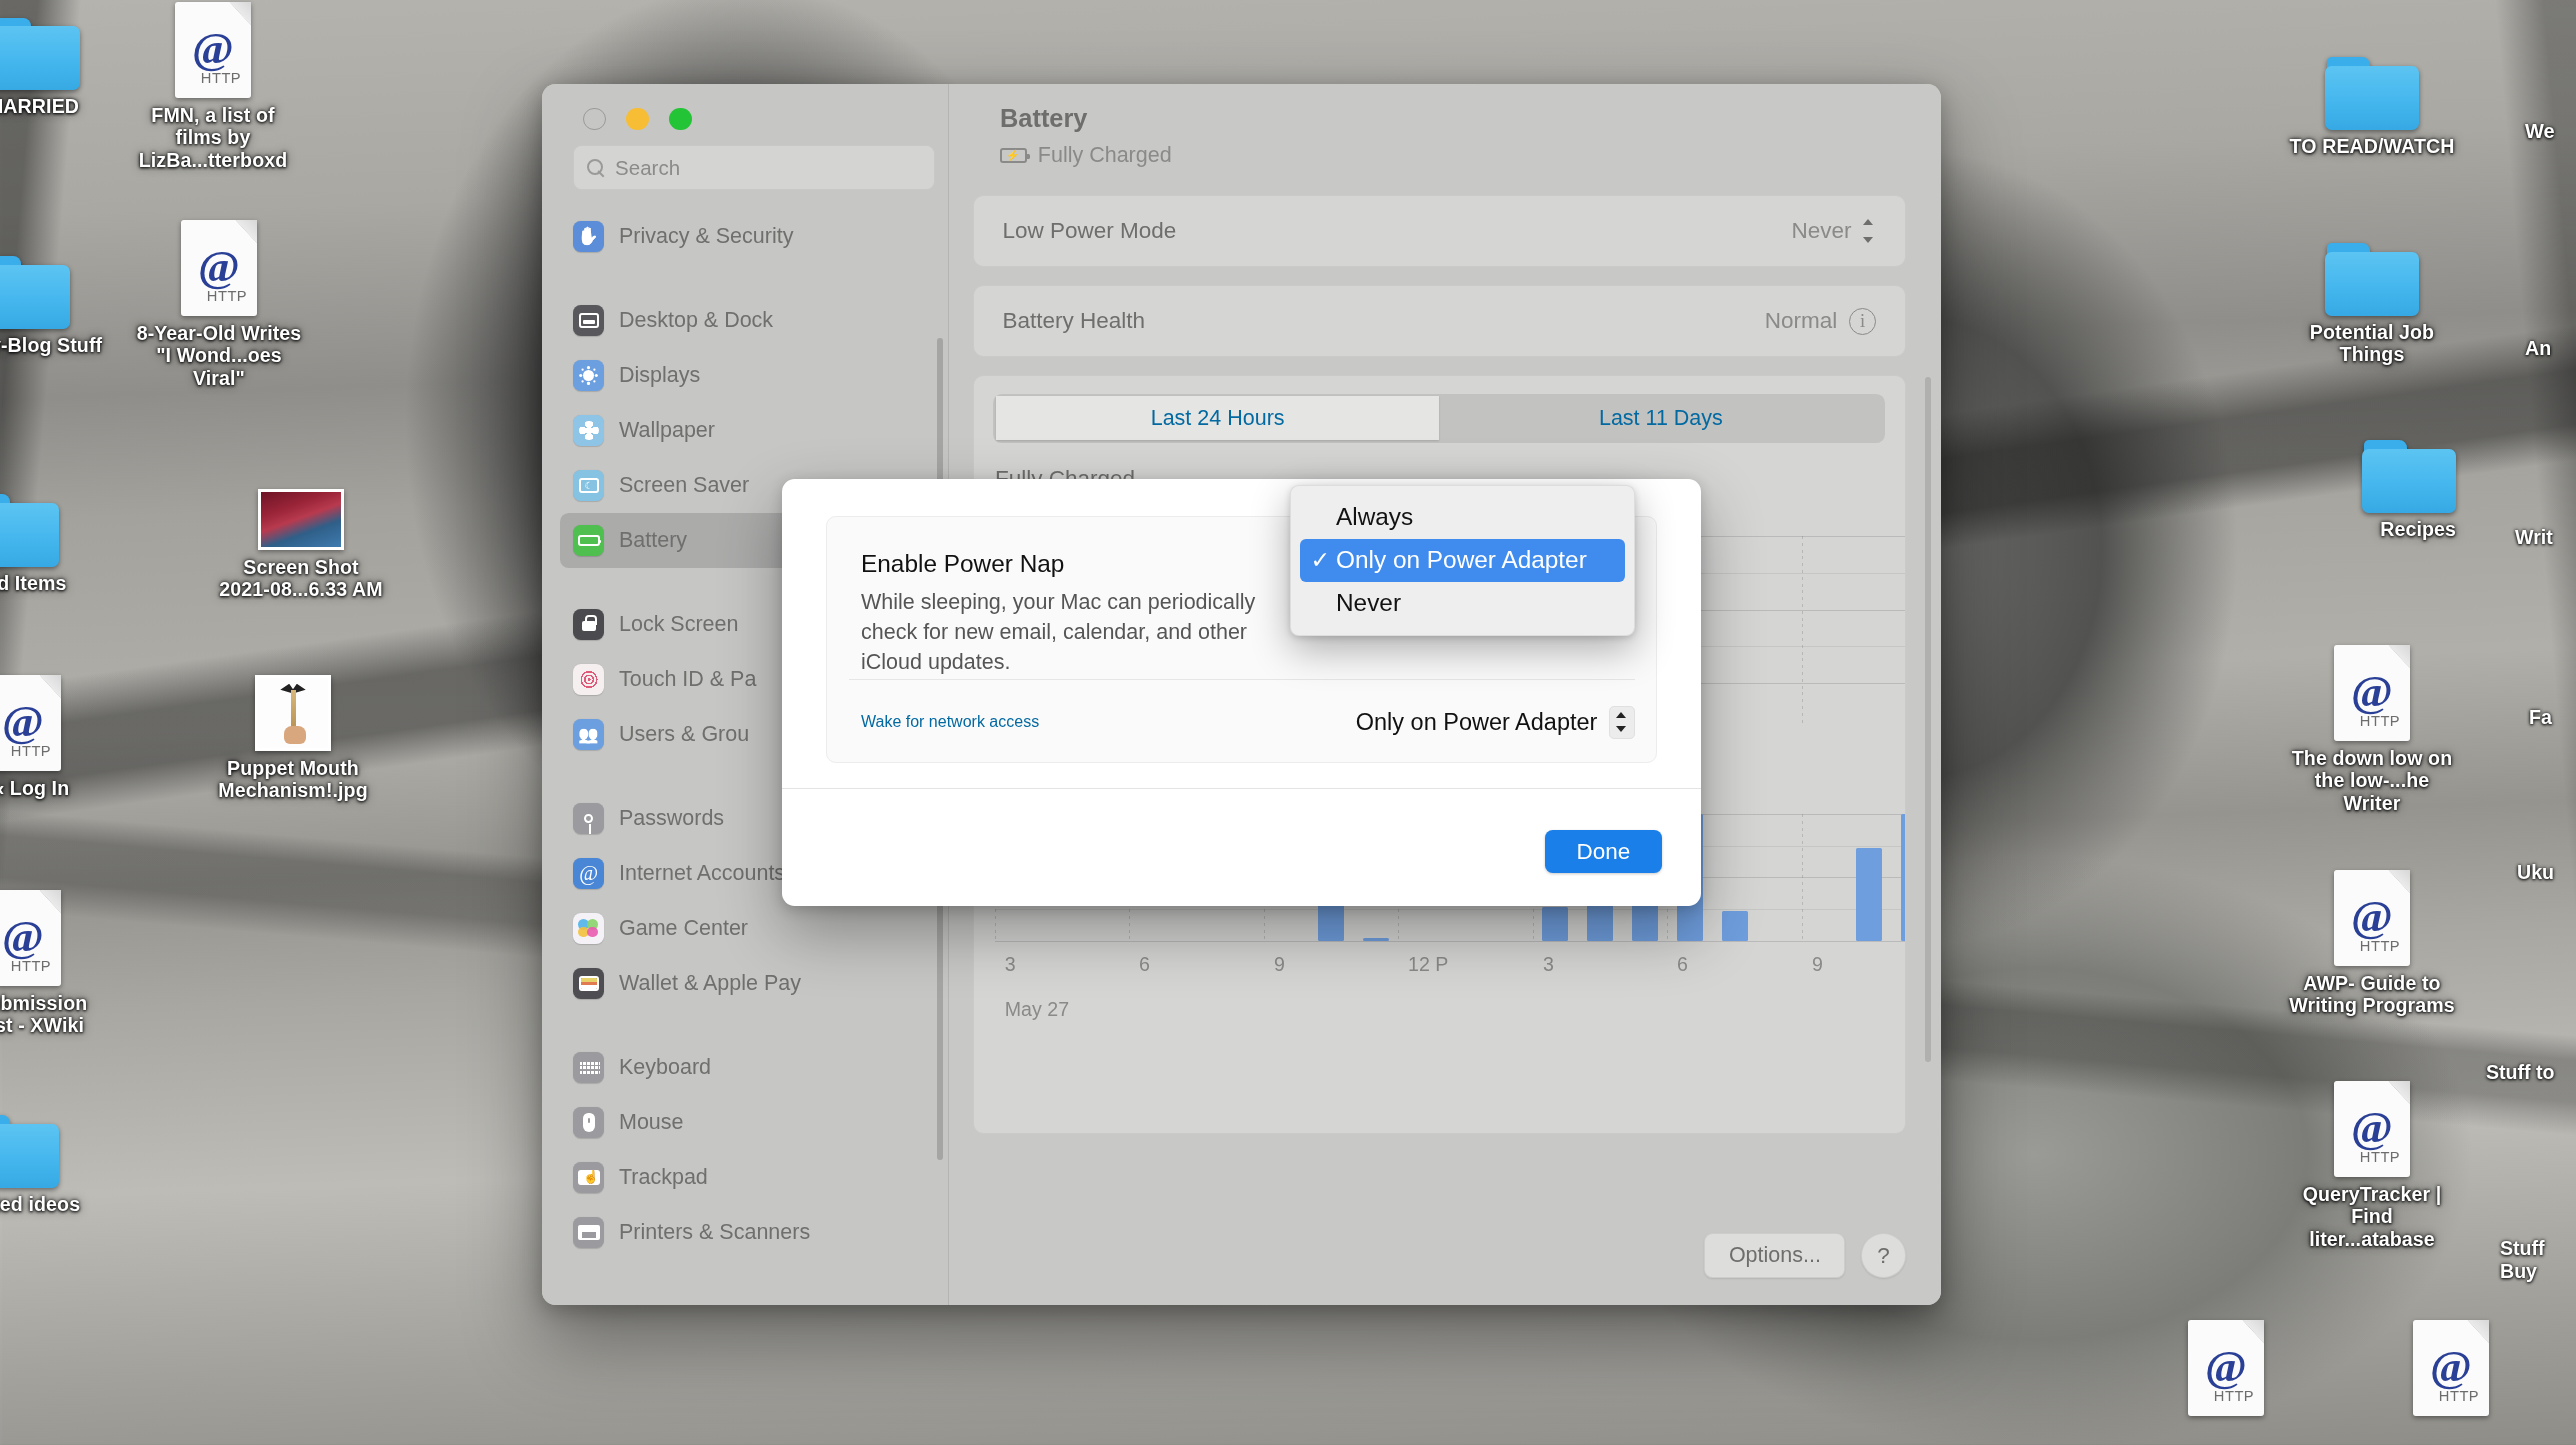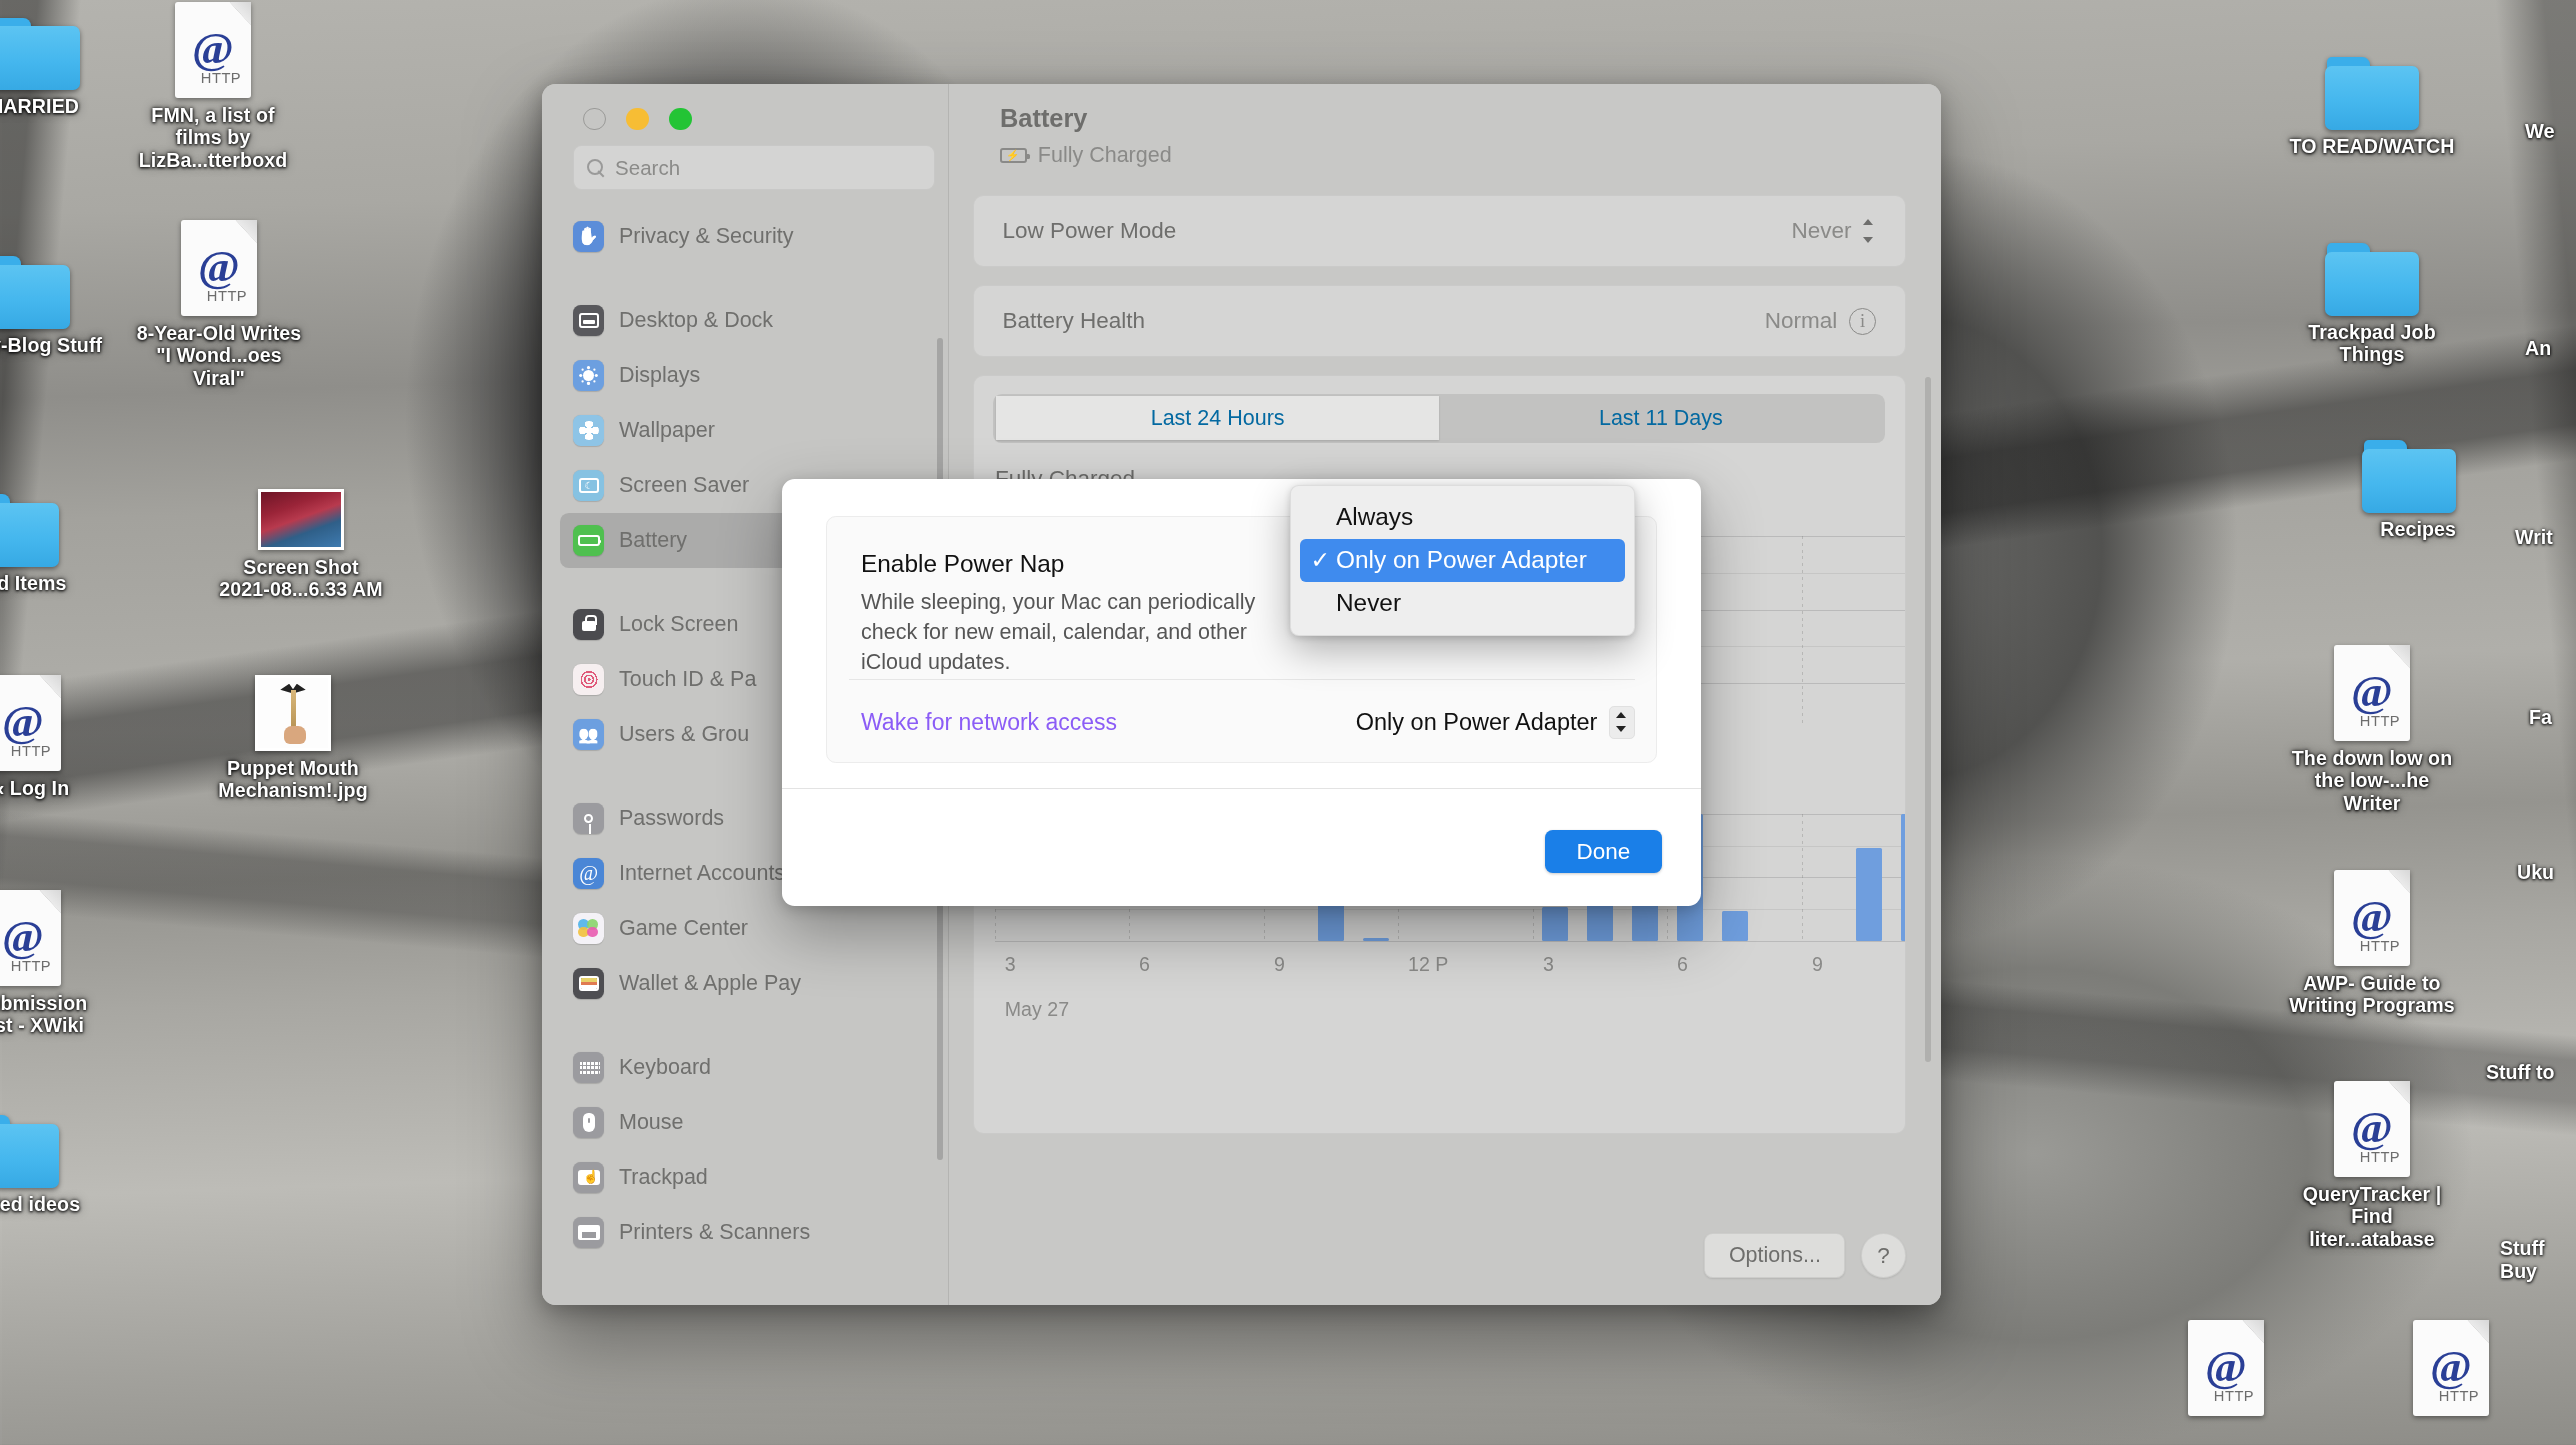--- a/index.html
+++ b/index.html
@@ -286,21 +286,21 @@
   .sheet-card {
     position: absolute; left: 44px; top: 37px; right: 44px; height: 247px;
     background: #fafafa; border: 1px solid #ececec; border-radius: 9.8px;
   }
   .sheet-top { padding: 33px 34px 0; }
   .sheet-h { font-size: 24.4px; color: #111; margin-bottom: 8.8px; }
   .sheet-p { font-size: 21.5px; color: #555; line-height: 30px; max-width: 440px; }
   .sheet-div { position: absolute; left: 21.5px; right: 21.5px; top: 162px; height: 1px; background: #e6e6e6; }
   .sheet-row { position: absolute; left: 0; right: 0; top: 163px; height: 84px;
                display: flex; align-items: center; justify-content: space-between; padding: 0 21.5px 0 34px; }
-  .sheet-row .lbl { font-size: 23px; color: #8b5cf6; text-align: right; }
+  .sheet-row .lbl { font-size: 16px; color: #0369a1; text-align: right; }
   .sheet-row .sel { display: flex; align-items: center; gap: 11.7px; font-size: 23.5px; color: #111; }
   .sel-stepper { width: 25.4px; height: 33px; border-radius: 4.9px; background: #ececec;
                  position: relative; border: 1px solid #e0e0e0; }
   .sel-stepper::before, .sel-stepper::after {
     content:""; position:absolute; left:50%; margin-left:-5.9px; width:0; height:0;
     border-left:5.9px solid transparent; border-right:5.9px solid transparent;
   }
   .sel-stepper::before { top:5.9px; border-bottom:6.8px solid #222; }
   .sel-stepper::after { bottom:5.9px; border-top:6.8px solid #222; }
   .sheet-foot-div { position: absolute; left: 0; right: 0; top: 309px; height: 1px; background: #e3e3e3; }
@@ -437,21 +437,21 @@
       </div>
       <div class="label">TO READ/WATCH</div>
     </div>
     <div class="desk-icon" style="left: 2288px; top: 243px;">
       <div class="glyph">
         <div class="folder">
           <div class="tab"></div>
           <div class="body"></div>
         </div>
       </div>
-      <div class="label">Trackpad Job Things</div>
+      <div class="label">Potential Job Things</div>
     </div>
     <div class="desk-icon" style="left: 2288px; top: 440px; align-items: flex-end;">
       <div class="glyph">
         <div class="folder">
           <div class="tab"></div>
           <div class="body"></div>
         </div>
       </div>
       <div class="label">Recipes</div>
     </div>

